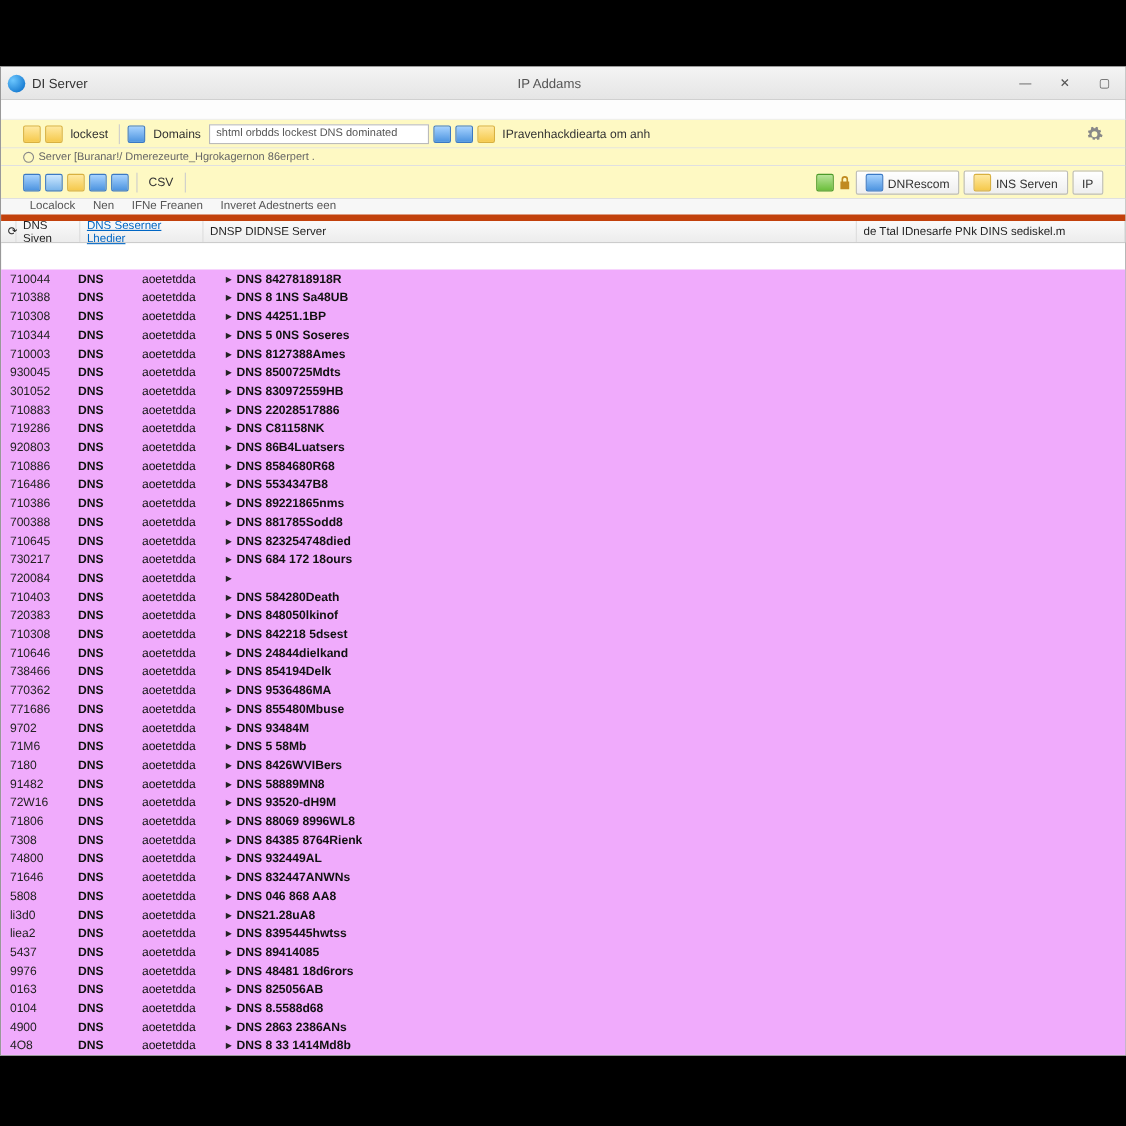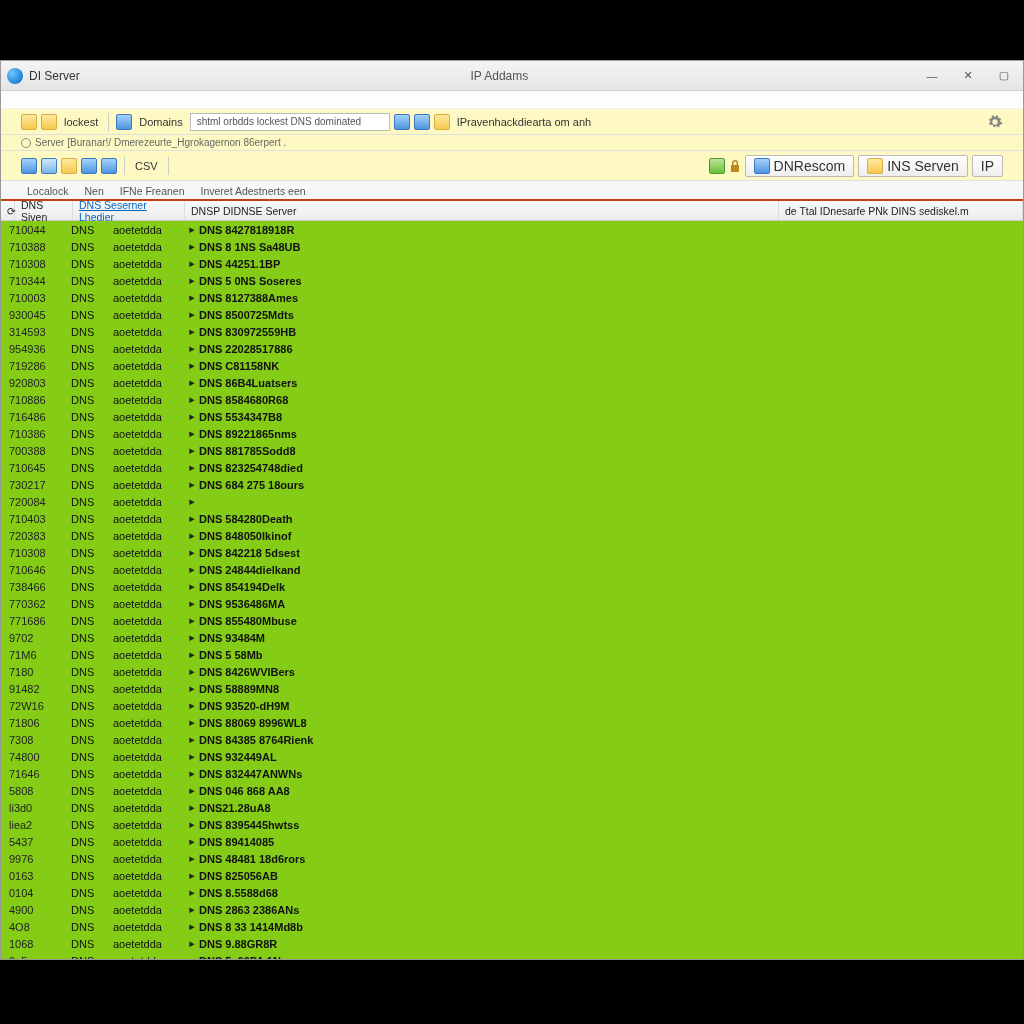--- a/index.html
+++ b/index.html
@@ -51,44 +51,44 @@
   .tb-icon.blue{border-color:#3a78c4;background:linear-gradient(#a7d3ff,#4d94e0);}
   .tb-icon.green{border-color:#4c9a2a;background:linear-gradient(#b9e49a,#6cbf3c);}
   .tb-sep{width:1px;height:18px;background:#ccc;margin:0 3px;}
   .tb-label{padding:0 3px;color:#333;}
   .addrbox{
     flex:0 0 auto;border:1px solid #bbb;background:#fff;padding:1px 6px;
     font-size:10px;color:#555;min-width:200px;height:18px;display:flex;align-items:center;
   }
   .spacer{flex:1;}
   .tb-btn{
-    display:flex;align-items:center;gap:4px;
+    display:flex;align-items:flex-end;gap:4px;
     border:1px solid #bbb;background:linear-gradient(#fff,#eee);
-    padding:2px 8px;height:22px;font-size:14px;color:#333;border-radius:2px;
+    padding:2px 8px;height:22px;font-size:11px;color:#333;border-radius:2px;
   }
   .tabbar{
     display:flex;align-items:flex-end;gap:0;height:20px;background:#f7f7f7;
-    border-bottom:2px solid #c2410c;padding:0 4px 0 18px;font-size:10.5px;
+    border-bottom:6px solid #c2410c;padding:0 4px 0 18px;font-size:10.5px;
   }
   .tab{padding:2px 8px;color:#555;}
   .columnhdr{
     display:flex;align-items:center;height:20px;
     background:linear-gradient(#fafafa,#ececec);
     border-bottom:1px solid #ccc;font-size:10.5px;color:#222;
   }
   .columnhdr .col{padding:0 6px;border-right:1px solid #ddd;height:100%;display:flex;align-items:center;}
   .list{
-    flex:1;overflow:hidden;background:#84cc16;
+    flex:1;overflow:hidden;background:#f0abfc;margin-top:24px;
   }
   .row{
     display:flex;align-items:center;height:17px;font-size:11px;color:#111;
     padding-left:8px;white-space:nowrap;
   }
   .row .c1{width:62px;color:#222;}
-  .row .c2{width:42px;font-weight:normal;}
+  .row .c2{width:58px;font-weight:bold;}
   .row .c3{width:72px;}
   .row .arrow{width:14px;color:#222;text-align:center;}
   .row .c5{flex:1;font-weight:bold;}
   .gear-icon{width:16px;height:16px;display:inline-block;}
   .gear-icon svg{width:100%;height:100%;}
   .lock-icon{width:12px;height:14px;display:inline-block;}
 </style>
 </head>
 <body>
 
@@ -215,28 +215,28 @@
         <span class="c5">DNS 8127388Ames</span>
       </div>
       <div class="row">
         <span class="c1">930045</span>
         <span class="c2">DNS</span>
         <span class="c3">aoetetdda</span>
         <span class="arrow">▸</span>
         <span class="c5">DNS 8500725Mdts</span>
       </div>
       <div class="row">
-        <span class="c1">314593</span>
+        <span class="c1">301052</span>
         <span class="c2">DNS</span>
         <span class="c3">aoetetdda</span>
         <span class="arrow">▸</span>
         <span class="c5">DNS 830972559HB</span>
       </div>
       <div class="row">
-        <span class="c1">954936</span>
+        <span class="c1">710883</span>
         <span class="c2">DNS</span>
         <span class="c3">aoetetdda</span>
         <span class="arrow">▸</span>
         <span class="c5">DNS 22028517886</span>
       </div>
       <div class="row">
         <span class="c1">719286</span>
         <span class="c2">DNS</span>
         <span class="c3">aoetetdda</span>
         <span class="arrow">▸</span>
@@ -282,21 +282,21 @@
         <span class="c2">DNS</span>
         <span class="c3">aoetetdda</span>
         <span class="arrow">▸</span>
         <span class="c5">DNS 823254748died</span>
       </div>
       <div class="row">
         <span class="c1">730217</span>
         <span class="c2">DNS</span>
         <span class="c3">aoetetdda</span>
         <span class="arrow">▸</span>
-        <span class="c5">DNS 684 275 18ours</span>
+        <span class="c5">DNS 684 172 18ours</span>
       </div>
       <div class="row">
         <span class="c1">720084</span>
         <span class="c2">DNS</span>
         <span class="c3">aoetetdda</span>
         <span class="arrow">▸</span>
       </div>
       <div class="row">
         <span class="c1">710403</span>
         <span class="c2">DNS</span>

